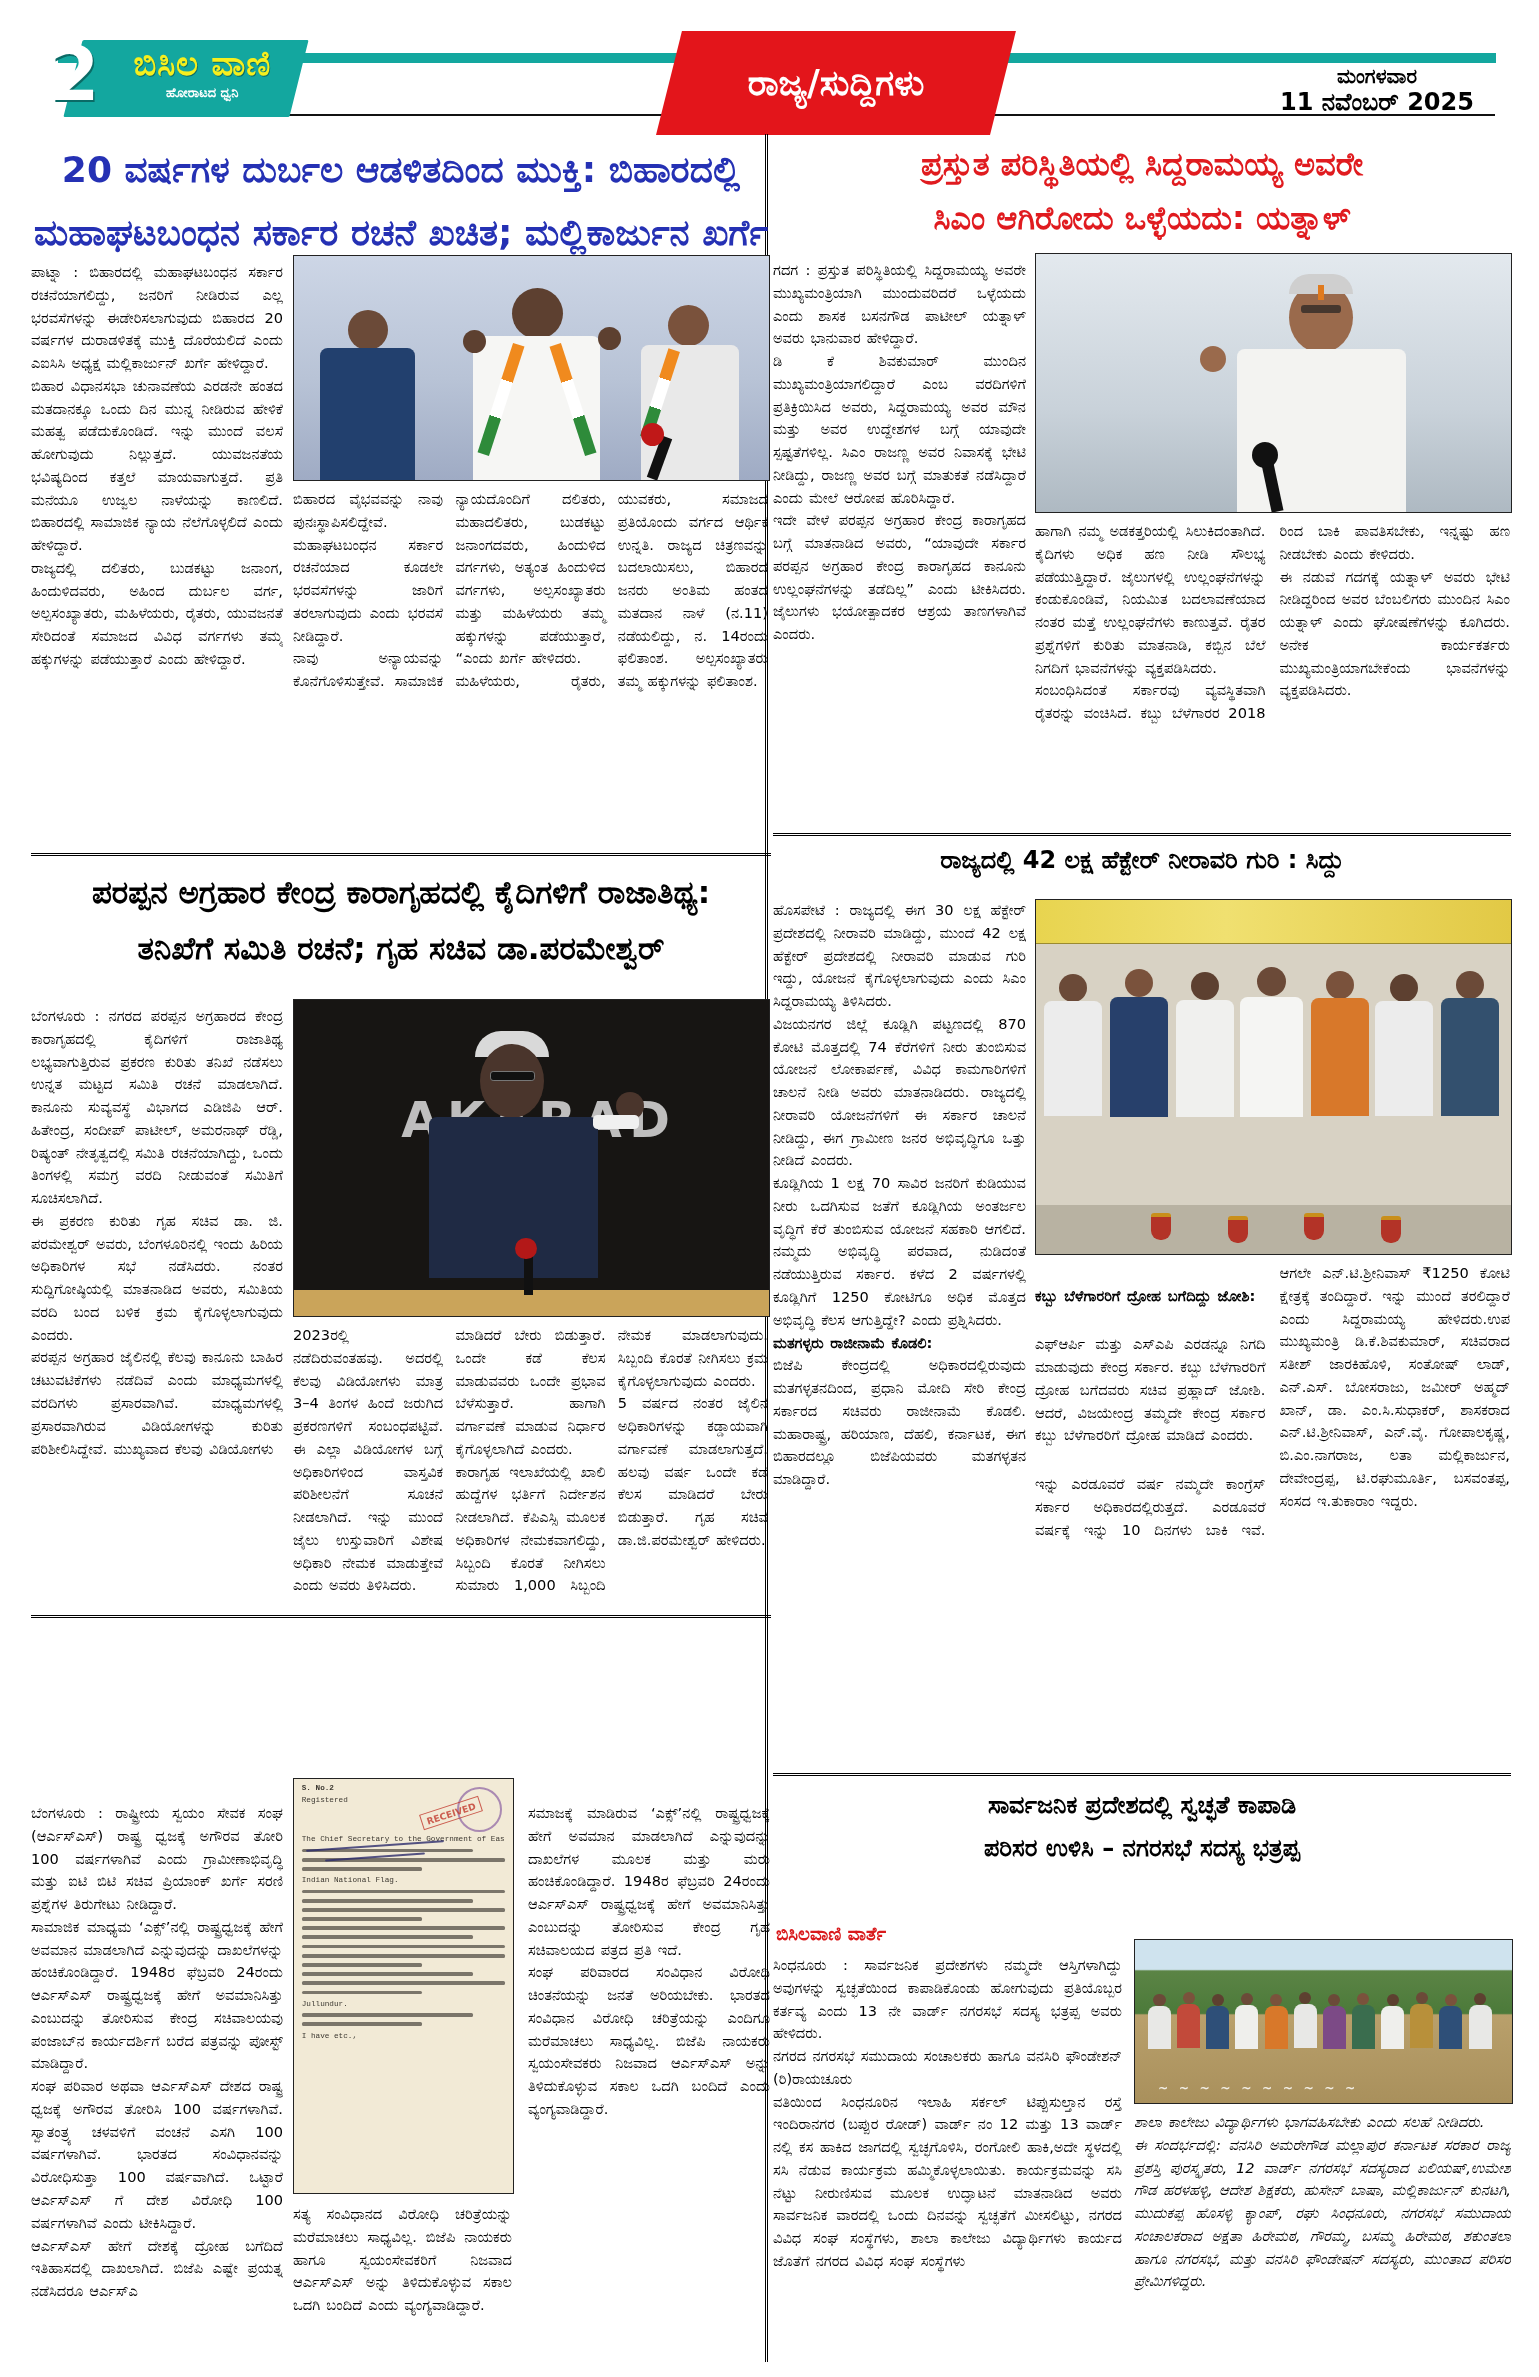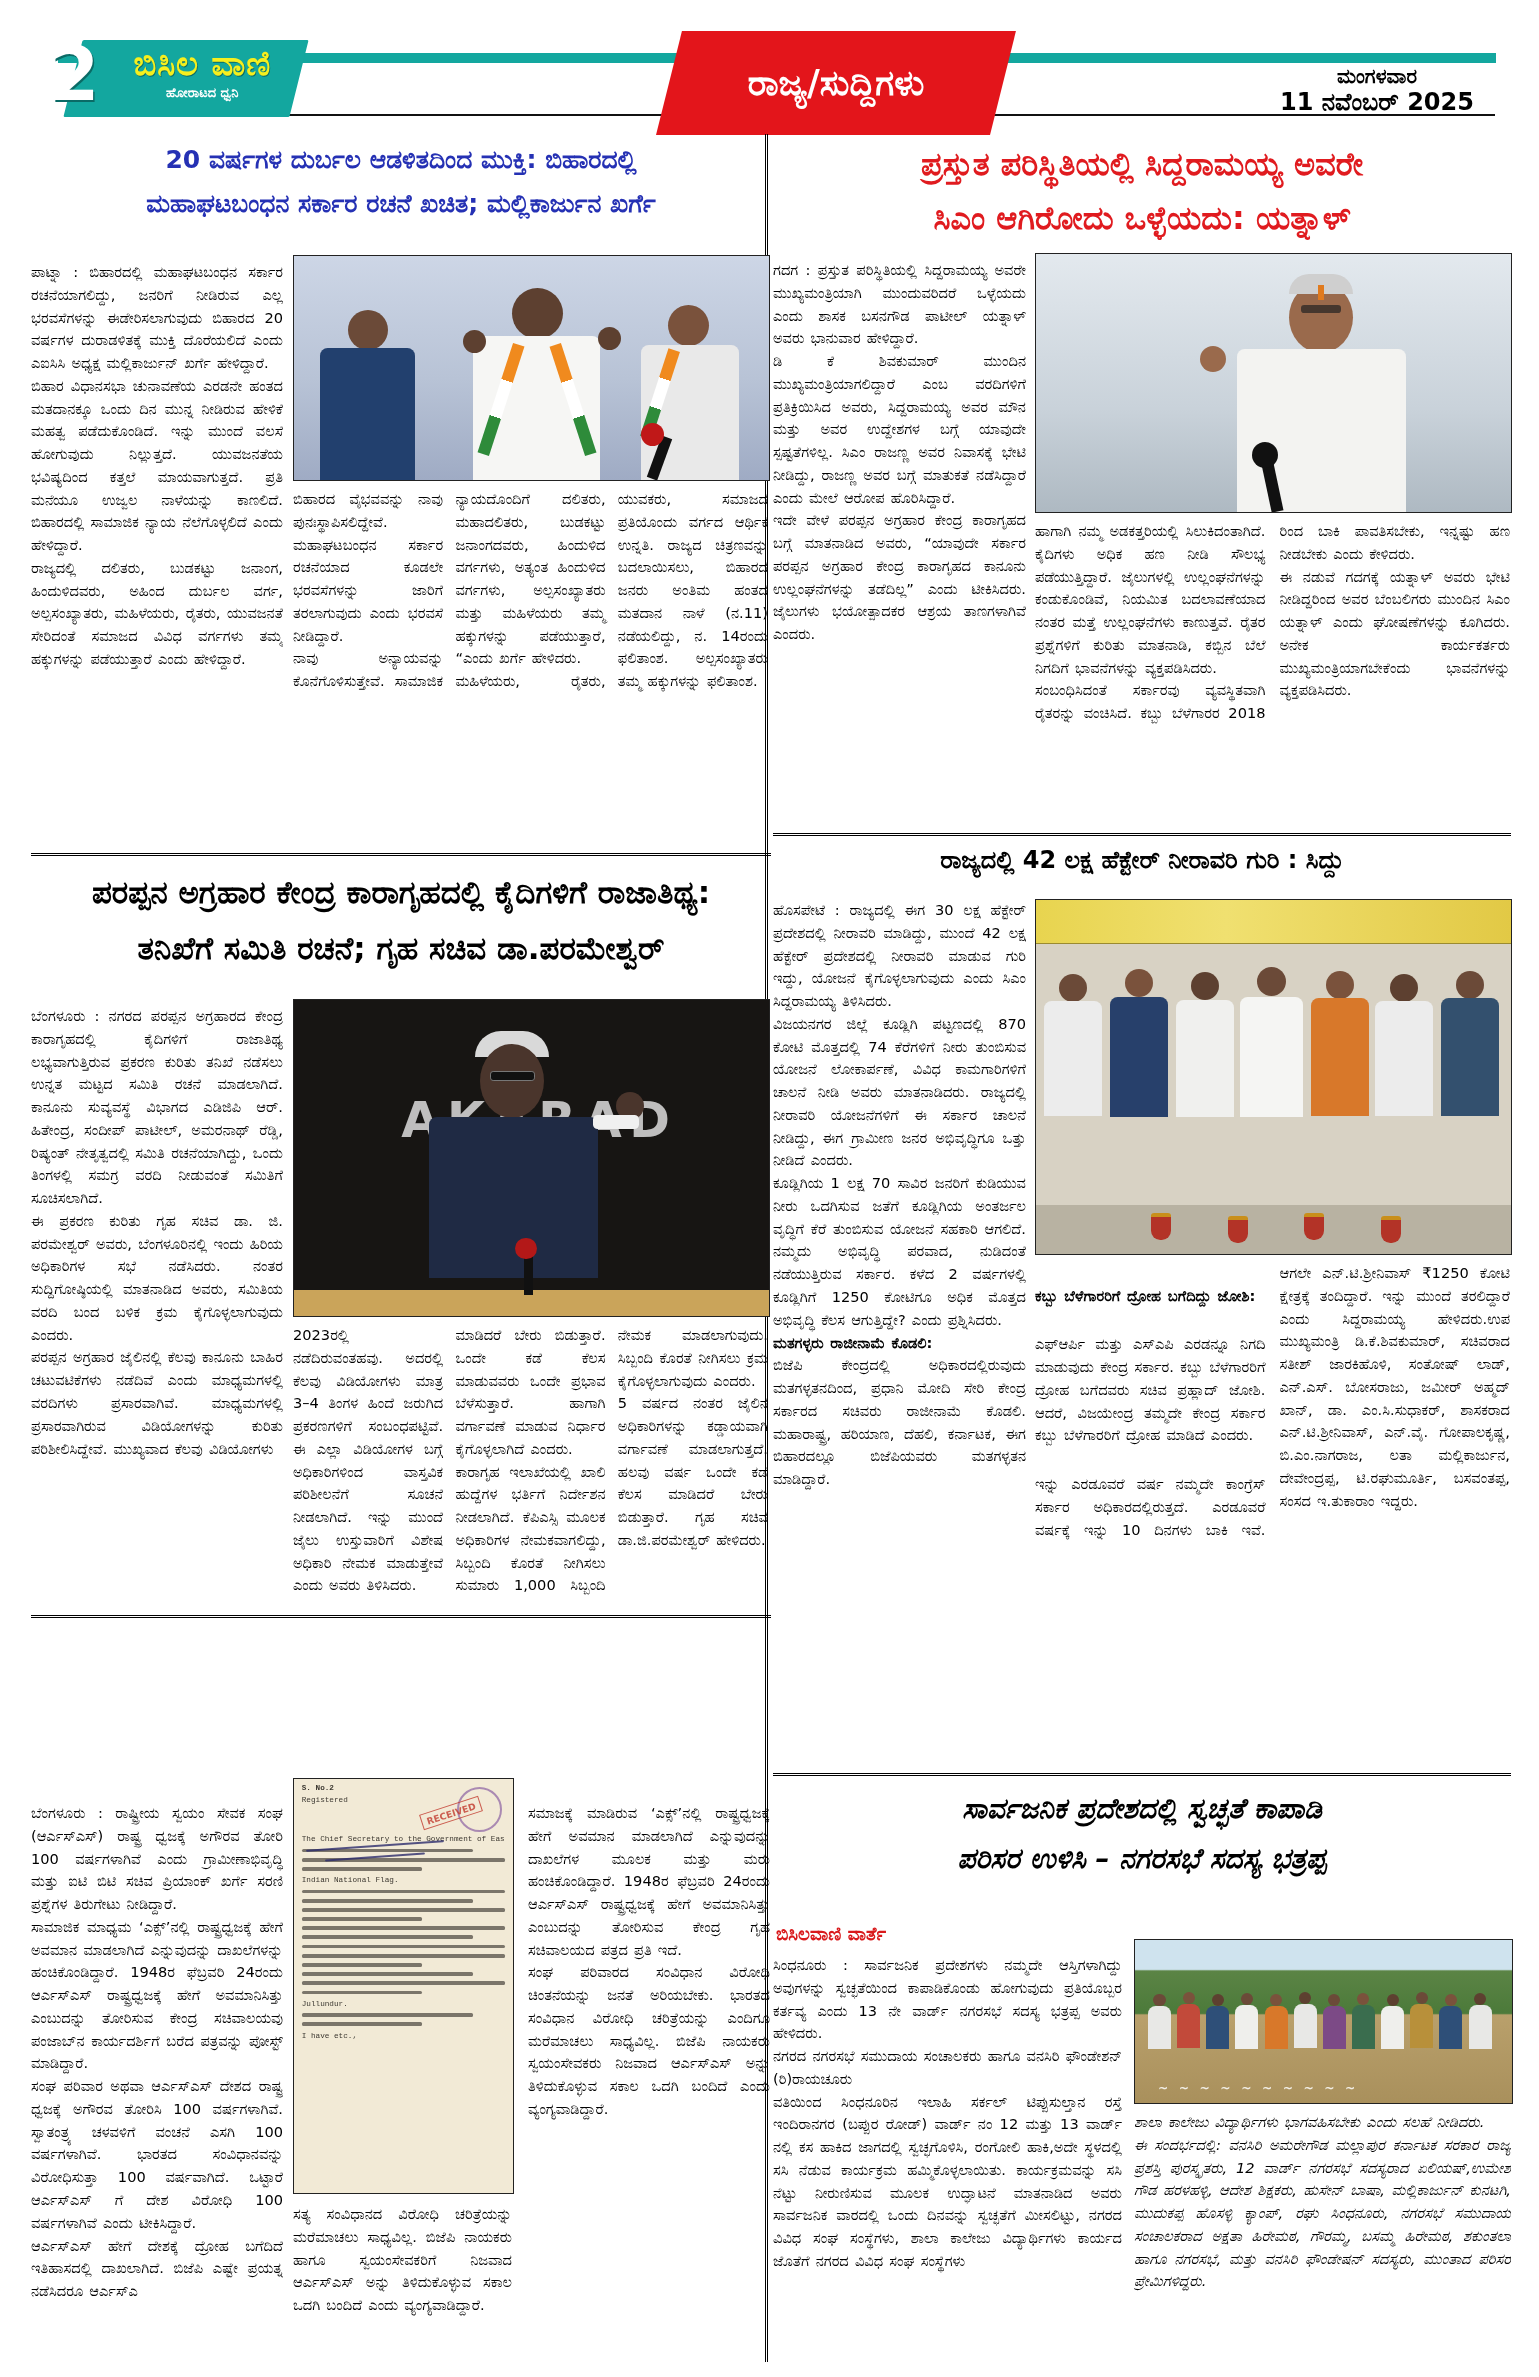--- a/index.html
+++ b/index.html
@@ -20,21 +20,21 @@
                  transform:skewX(14deg);color:#fff;font-size:35px;font-weight:900;}
   .date-block{text-align:right;font-weight:800;}
   .date-day{font-size:20px;}
   .date-date{font-size:24px;}
   .black-underline{background:#111;}
   
   .h-rule{border-top:3.8px double #000;height:0;}
   .v-rule{border-left:3.8px double #000;width:0;}
   
   .headline{text-align:center;font-weight:900;letter-spacing:0;}
-  .hl-blue{color:#2531b4;font-size:25px;line-height:1.75;}
+  .hl-blue{color:#2531b4;font-size:36px;line-height:1.75;}
   .hl-red{color:#e01b1f;font-size:32px;line-height:1.7;}
   .hl-black{color:#000;font-size:31px;line-height:1.8;}
   .hl-black-sm{color:#000;font-size:24px;line-height:1.4;}
   .byline-red{color:#d91a1c;font-weight:900;font-size:18.4px;}
   
   .body-col{font-size:14.6px;line-height:1.56;text-align:justify;white-space:pre-line;
             overflow:hidden;word-spacing:1.5px;}
   .cols-3{column-count:3;column-gap:12.3px;}
   .cols-2{column-count:2;column-gap:14px;}
   .cols-flow p{margin:0 0 3.1px 0;}
@@ -262,21 +262,21 @@
     <div class="doc-line mid"></div>
       <div class="doc-line short"></div>
     <div class="doc-text">I have etc.,</div>
   </div>
 
   <div class="abs body-col" style="left:293px;top:2203px;width:219px;height:153px;">ಸತ್ಯ ಸಂವಿಧಾನದ ವಿರೋಧಿ ಚರಿತ್ರೆಯನ್ನು ಮರೆಮಾಚಲು ಸಾಧ್ಯವಿಲ್ಲ. ಬಿಜೆಪಿ ನಾಯಕರು ಹಾಗೂ ಸ್ವಯಂಸೇವಕರಿಗೆ ನಿಜವಾದ ಆರ್ಎಸ್ಎಸ್ ಅನ್ನು ತಿಳಿದುಕೊಳ್ಳುವ ಸಕಾಲ ಒದಗಿ ಬಂದಿದೆ ಎಂದು ವ್ಯಂಗ್ಯವಾಡಿದ್ದಾರೆ.</div>
 
   <div class="abs body-col" style="left:528px;top:1802px;width:242px;height:560px;">ಸಮಾಜಕ್ಕೆ ಮಾಡಿರುವ ‘ಎಕ್ಸ್’ನಲ್ಲಿ ರಾಷ್ಟ್ರಧ್ವಜಕ್ಕೆ ಹೇಗೆ ಅವಮಾನ ಮಾಡಲಾಗಿದೆ ಎನ್ನುವುದನ್ನು ದಾಖಲೆಗಳ ಮೂಲಕ ಮತ್ತು ಮರು ಹಂಚಿಕೊಂಡಿದ್ದಾರೆ. 1948ರ ಫೆಬ್ರವರಿ 24ರಂದು ಆರ್ಎಸ್ಎಸ್ ರಾಷ್ಟ್ರಧ್ವಜಕ್ಕೆ ಹೇಗೆ ಅವಮಾನಿಸಿತ್ತು ಎಂಬುದನ್ನು ತೋರಿಸುವ ಕೇಂದ್ರ ಗೃಹ ಸಚಿವಾಲಯದ ಪತ್ರದ ಪ್ರತಿ ಇದೆ.
 ಸಂಘ ಪರಿವಾರದ ಸಂವಿಧಾನ ವಿರೋಧಿ ಚಿಂತನೆಯನ್ನು ಜನತೆ ಅರಿಯಬೇಕು. ಭಾರತದ ಸಂವಿಧಾನ ವಿರೋಧಿ ಚರಿತ್ರೆಯನ್ನು ಎಂದಿಗೂ ಮರೆಮಾಚಲು ಸಾಧ್ಯವಿಲ್ಲ. ಬಿಜೆಪಿ ನಾಯಕರು ಸ್ವಯಂಸೇವಕರು ನಿಜವಾದ ಆರ್ಎಸ್ಎಸ್ ಅನ್ನು ತಿಳಿದುಕೊಳ್ಳುವ ಸಕಾಲ ಒದಗಿ ಬಂದಿದೆ ಎಂದು ವ್ಯಂಗ್ಯವಾಡಿದ್ದಾರೆ.</div>
 
-  <div class="abs headline hl-black" style="left:773px;top:1784px;width:738px;white-space:pre-line;font-size:28px;font-style:italic;">ಸಾರ್ವಜನಿಕ ಪ್ರದೇಶದಲ್ಲಿ ಸ್ವಚ್ಛತೆ ಕಾಪಾಡಿ
+  <div class="abs headline hl-black" style="left:773px;top:1784px;width:738px;white-space:pre-line;font-size:24px;">ಸಾರ್ವಜನಿಕ ಪ್ರದೇಶದಲ್ಲಿ ಸ್ವಚ್ಛತೆ ಕಾಪಾಡಿ
 ಪರಿಸರ ಉಳಿಸಿ – ನಗರಸಭೆ ಸದಸ್ಯ ಭತ್ರಪ್ಪ</div>
 
   <div class="abs byline-red" style="left:776px;top:1923px;width:230px;">ಬಿಸಿಲವಾಣಿ ವಾರ್ತೆ</div>
 
   <div class="abs body-col" style="left:773px;top:1954px;width:349px;height:410px;">ಸಿಂಧನೂರು : ಸಾರ್ವಜನಿಕ ಪ್ರದೇಶಗಳು ನಮ್ಮದೇ ಆಸ್ತಿಗಳಾಗಿದ್ದು ಅವುಗಳನ್ನು ಸ್ವಚ್ಛತೆಯಿಂದ ಕಾಪಾಡಿಕೊಂಡು ಹೋಗುವುದು ಪ್ರತಿಯೊಬ್ಬರ ಕರ್ತವ್ಯ ಎಂದು 13 ನೇ ವಾರ್ಡ್ ನಗರಸಭೆ ಸದಸ್ಯ ಭತ್ರಪ್ಪ ಅವರು ಹೇಳಿದರು.
 ನಗರದ ನಗರಸಭೆ ಸಮುದಾಯ ಸಂಚಾಲಕರು ಹಾಗೂ ವನಸಿರಿ ಫೌಂಡೇಶನ್ (ರಿ)ರಾಯಚೂರು
 ವತಿಯಿಂದ ಸಿಂಧನೂರಿನ ಇಲಾಹಿ ಸರ್ಕಲ್ ಟಿಪ್ಪುಸುಲ್ತಾನ ರಸ್ತೆ ಇಂದಿರಾನಗರ (ಬಪ್ಪುರ ರೋಡ್) ವಾರ್ಡ್ ನಂ 12 ಮತ್ತು 13 ವಾರ್ಡ್ ನಲ್ಲಿ ಕಸ ಹಾಕಿದ ಜಾಗದಲ್ಲಿ ಸ್ವಚ್ಛಗೊಳಿಸಿ, ರಂಗೋಲಿ ಹಾಕಿ,ಅದೇ ಸ್ಥಳದಲ್ಲಿ ಸಸಿ ನೆಡುವ ಕಾರ್ಯಕ್ರಮ ಹಮ್ಮಿಕೊಳ್ಳಲಾಯಿತು. ಕಾರ್ಯಕ್ರಮವನ್ನು ಸಸಿ ನೆಟ್ಟು ನೀರುಣಿಸುವ ಮೂಲಕ ಉದ್ಘಾಟನೆ ಮಾತನಾಡಿದ ಅವರು ಸಾರ್ವಜನಿಕ ವಾರದಲ್ಲಿ ಒಂದು ದಿನವನ್ನು ಸ್ವಚ್ಛತೆಗೆ ಮೀಸಲಿಟ್ಟು, ನಗರದ ವಿವಿಧ ಸಂಘ ಸಂಸ್ಥೆಗಳು, ಶಾಲಾ ಕಾಲೇಜು ವಿದ್ಯಾರ್ಥಿಗಳು ಕಾರ್ಯದ ಜೊತೆಗೆ ನಗರದ ವಿವಿಧ ಸಂಘ ಸಂಸ್ಥೆಗಳು</div>
 
   <div class="abs photo ph-bg-f" style="left:1134px;top:1939px;width:377px;height:163px;">
     <div class="person">

